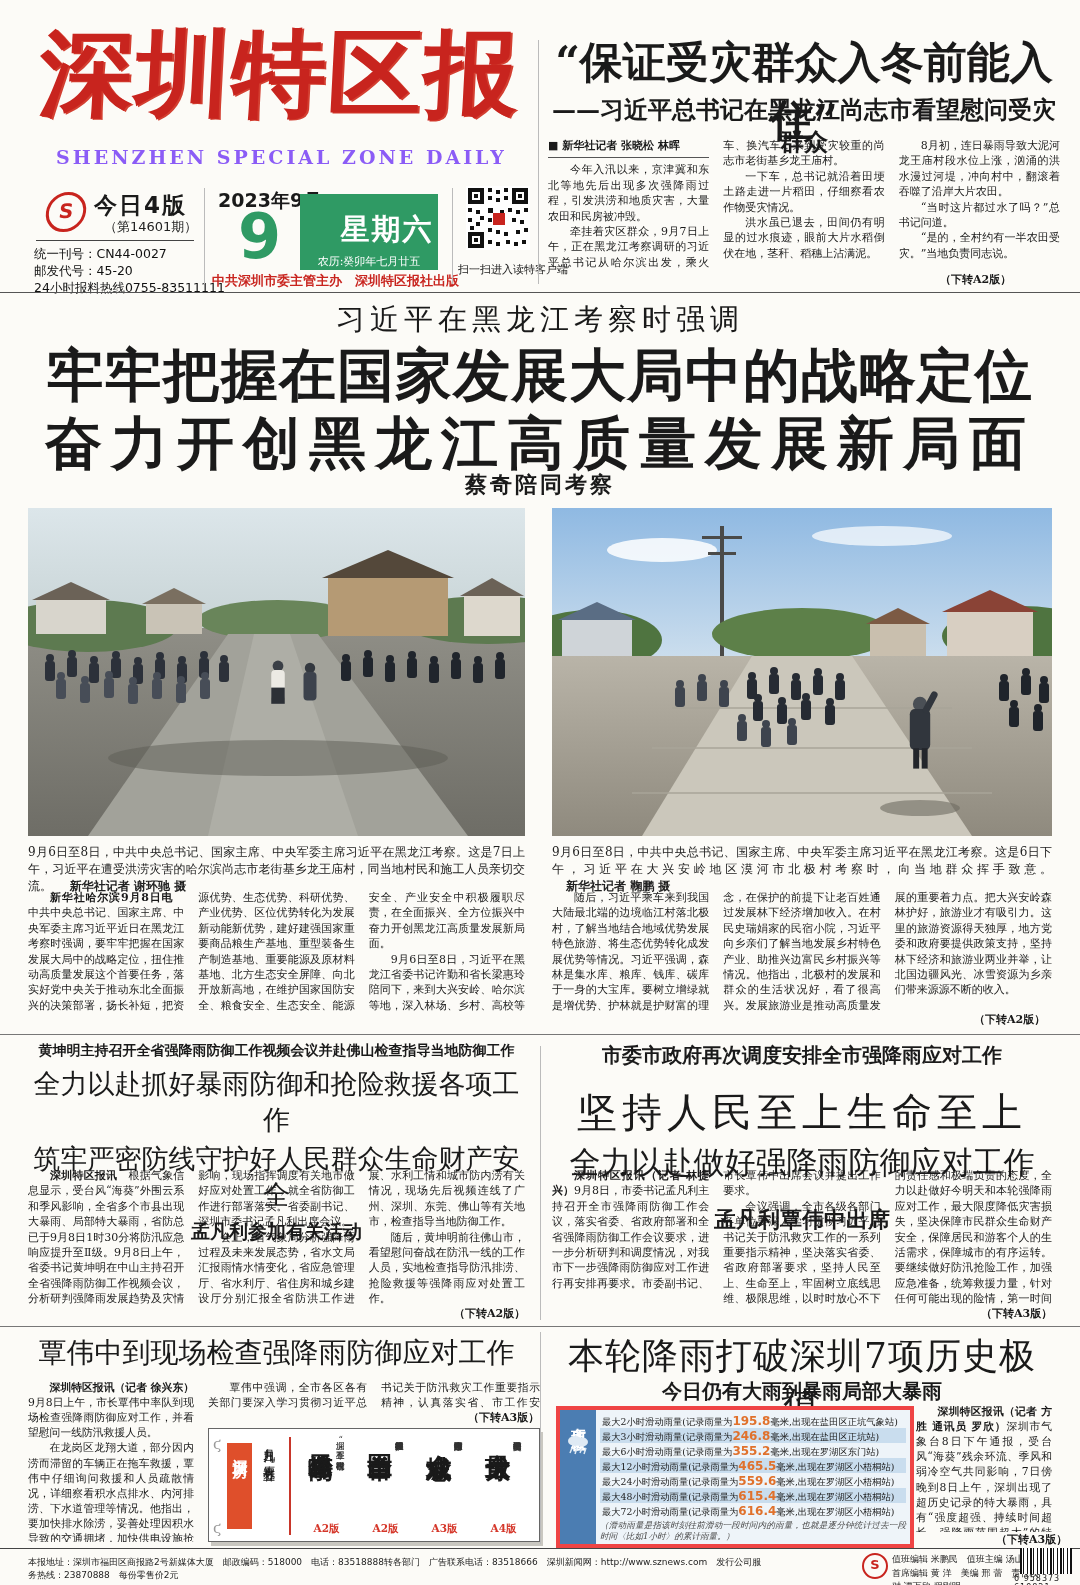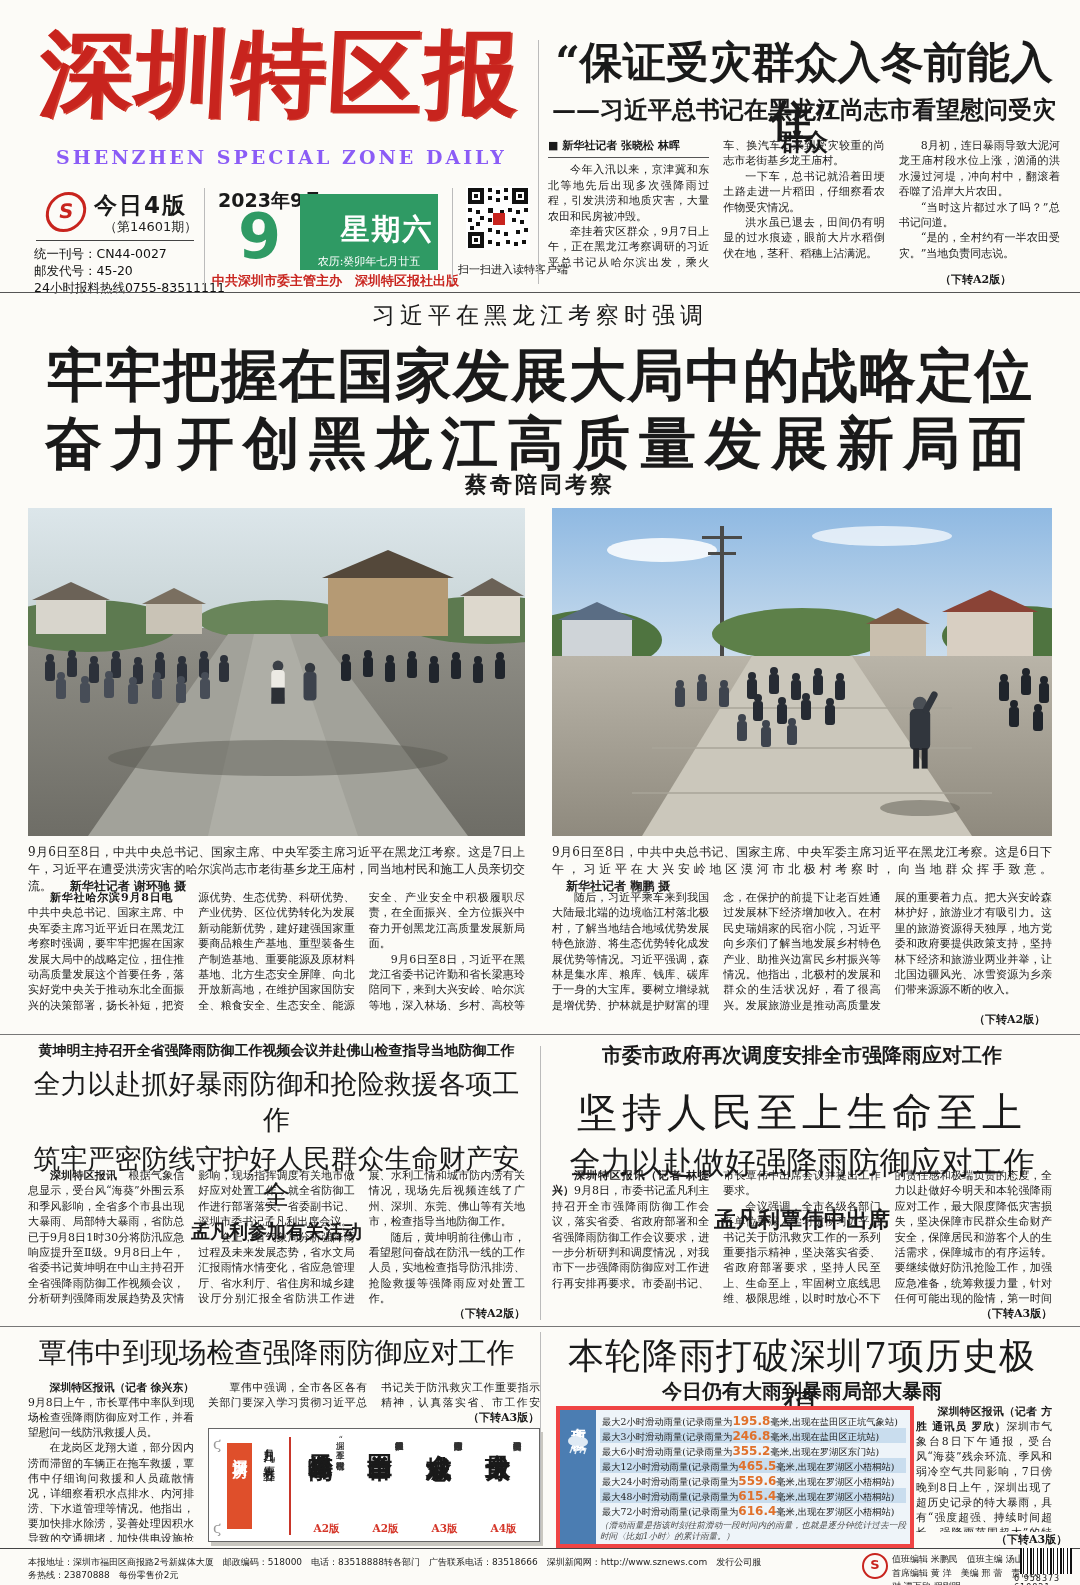--- a/index.html
+++ b/index.html
@@ -36,21 +36,21 @@
   
   .ts-head{left:548px;top:34px;width:512px;text-align:center;font-size:43px;font-weight:900;letter-spacing:0px;}
   .ts-sub{left:548px;top:94px;width:512px;text-align:center;font-size:24px;font-weight:bold;}
   .ts-body{left:548px;top:138px;width:512px;height:150px;column-count:3;column-gap:14px;
       font-size:10.5px;line-height:1.42;overflow:hidden;}
   .byline{font-size:11px;font-weight:bold;border-bottom:1px solid #555;padding-bottom:4px;margin-bottom:4px;
       text-indent:0;text-align:left;}
   .ts-jump{left:940px;top:272px;font-size:11px;font-weight:bold;background:#fcfbf7;}
 
   
-  .lead-kicker{left:28px;top:300px;width:1024px;text-align:center;font-size:23px;letter-spacing:5px;}
+  .lead-kicker{left:28px;top:300px;width:1024px;text-align:center;font-size:29px;letter-spacing:5px;}
   .lead-h1{left:28px;top:338px;width:1024px;text-align:center;font-size:57px;font-weight:900;letter-spacing:1px;}
   .lead-h2{left:28px;top:406px;width:1024px;text-align:center;font-size:57px;font-weight:900;letter-spacing:9px;}
   .lead-sub{left:28px;top:470px;width:1024px;text-align:center;font-size:22px;font-weight:bold;letter-spacing:3px;}
 
   
   .photo{overflow:hidden;background:#cfd6d2;}
   .photo svg{display:block;width:100%;height:100%;}
   .cap{font-size:12px;line-height:1.4;text-align:justify;color:#222;}
   .credit{font-weight:bold;margin-left:14px;white-space:nowrap;}
 

